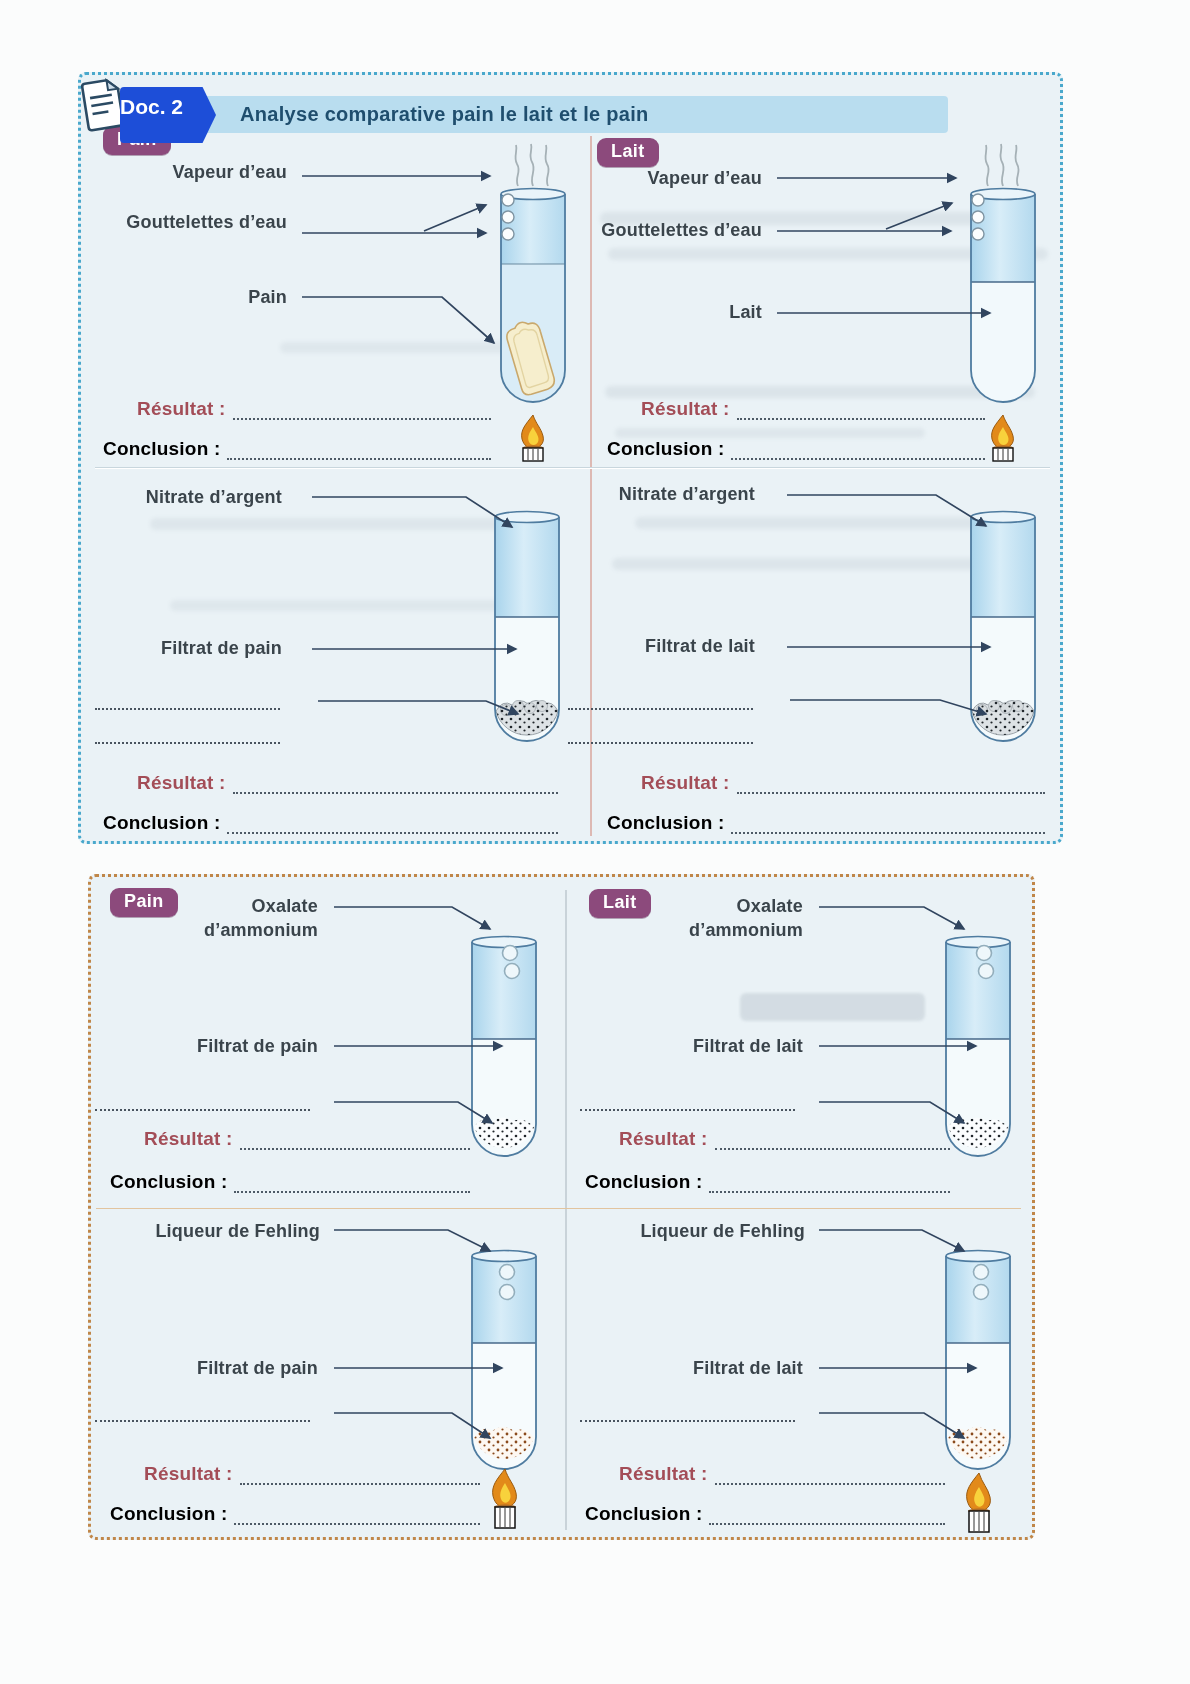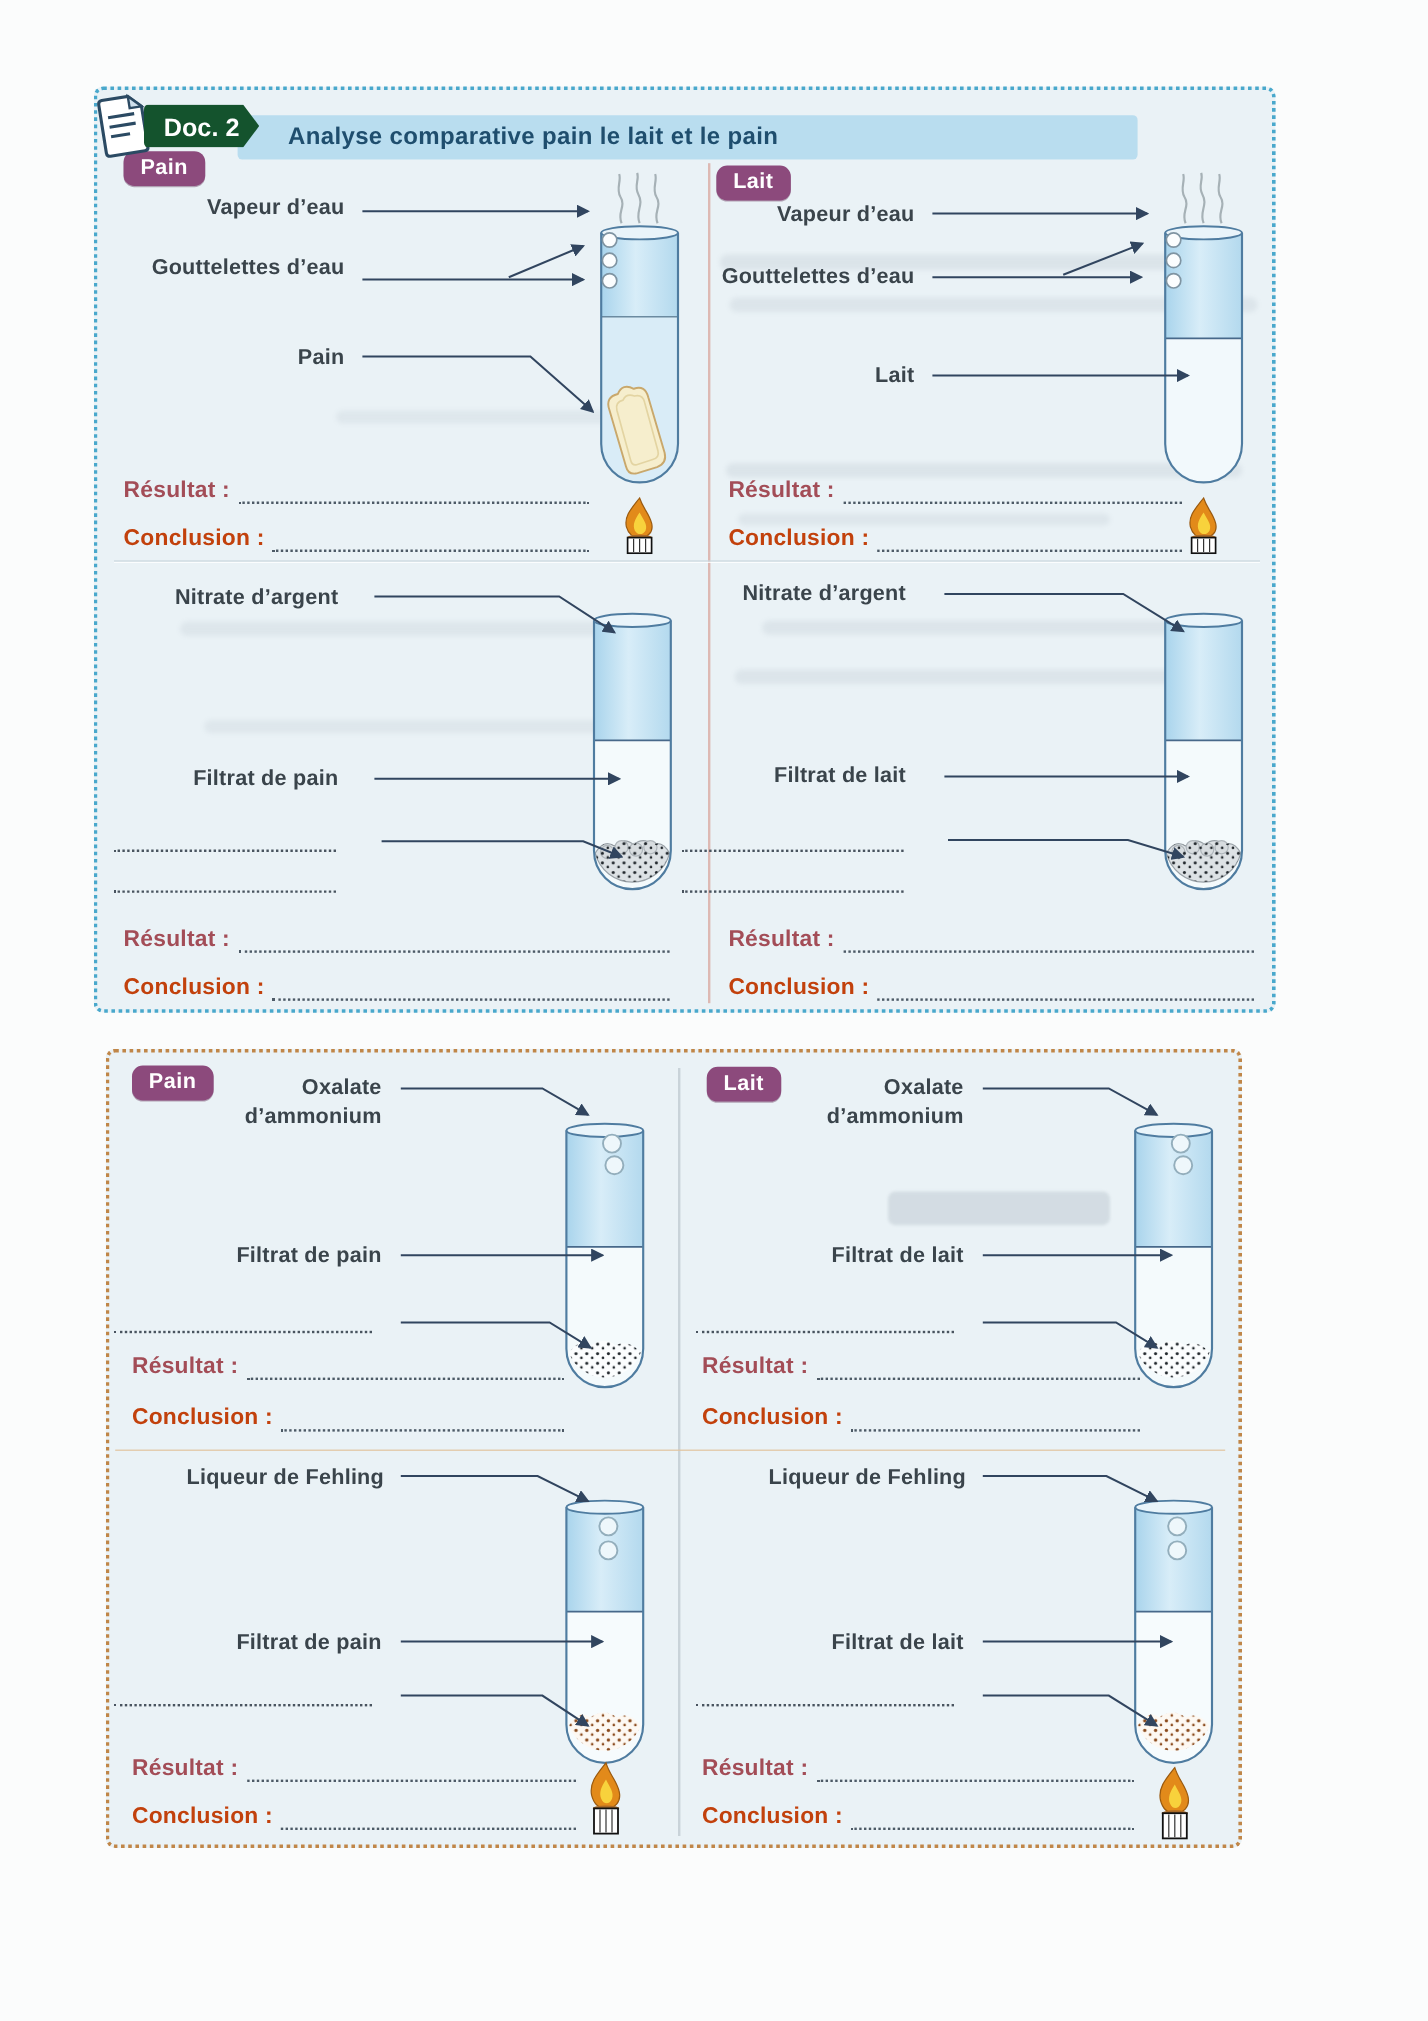--- a/index.html
+++ b/index.html
@@ -9,31 +9,31 @@
   }
   .panel{position:absolute;border-radius:8px;background:#eaf2f6;}
   #panel-top{left:78px;top:72px;width:979px;height:766px;border:3px dotted #49a8cc;}
   #panel-bottom{left:88px;top:874px;width:941px;height:660px;border:3px dotted #c08648;}
   .lbl{position:absolute;font-weight:bold;color:#3a444b;font-size:18px;text-align:right;line-height:24px;letter-spacing:.2px;z-index:4;}
   .badge{position:absolute;background:#8c4a7c;color:#fff;font-weight:bold;font-size:18px;
     padding:3px 14px 5px;border-radius:9px;z-index:6;letter-spacing:.4px;box-shadow:0 1px 0 rgba(90,40,80,.4);}
   .answer-row{position:absolute;display:flex;align-items:flex-end;z-index:4;}
   .answer-row .rlabel{font-weight:bold;font-size:19px;white-space:nowrap;letter-spacing:.2px;}
   .answer-row .leader{flex:1;border-bottom:2.5px dotted #4d5a66;height:16px;margin-left:7px;}
-  .result .rlabel{color:#a34d57;}
-  .conclusion .rlabel{color:#c2410c;}
+  .result .rlabel{color:#a34d57;margin-left:34px;}
+  .conclusion .rlabel{color:#000000;}
   .blank-line{position:absolute;border-bottom:2.5px dotted #49545f;height:16px;z-index:4;}
   .vdiv{position:absolute;width:2px;z-index:3;}
   .hdiv{position:absolute;height:1px;z-index:3;}
   .bleed{position:absolute;background:#7b8a99;filter:blur(2px);border-radius:6px;z-index:2;pointer-events:none;}
   .tube,.steam,.flame{position:absolute;z-index:4;}
   #arrow-overlay{position:absolute;left:0;top:0;z-index:5;pointer-events:none;}
   #doc-icon{position:absolute;left:80px;top:74px;z-index:7;}
-  #doc-ribbon{position:absolute;left:120px;top:87px;width:96px;height:36px;background:#14532d;
-    color:#fff;font-weight:bold;font-size:21px;line-height:40px;text-align:center;z-index:7;
+  #doc-ribbon{position:absolute;left:120px;top:87px;width:96px;height:56px;background:#1d4ed8;
+    color:#fff;font-weight:bold;font-size:21px;line-height:40px;text-align:left;z-index:7;
     clip-path:polygon(0 0,86% 0,100% 50%,86% 100%,0 100%);border-radius:4px;}
   #title-band{position:absolute;left:198px;top:96px;width:750px;height:37px;background:#b9ddef;
     border-radius:4px;z-index:6;display:flex;align-items:center;}
   #title-band .t{margin-left:42px;color:#1f4e6e;font-weight:bold;font-size:20px;letter-spacing:.3px;}
 </style>
 </head>
 <body>
 
 <svg width="0" height="0" style="position:absolute">
   <defs>

